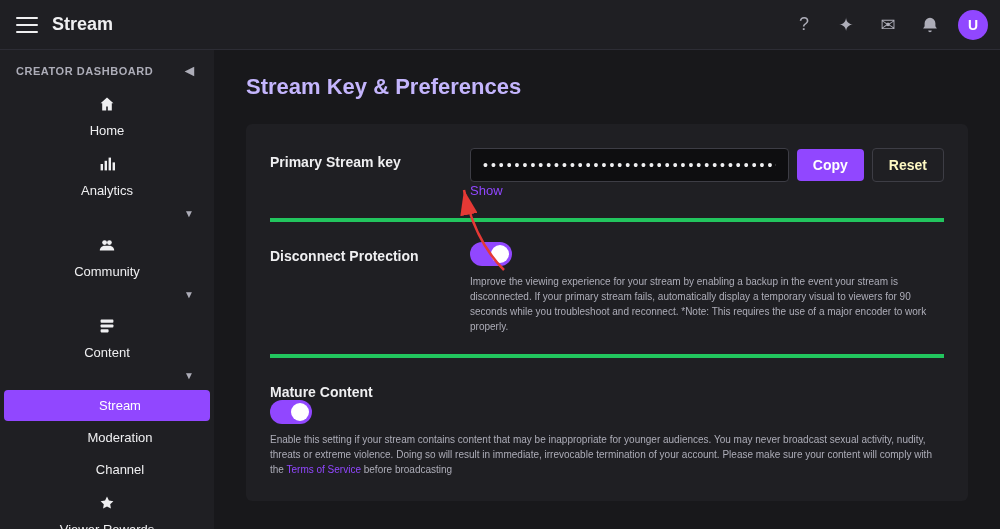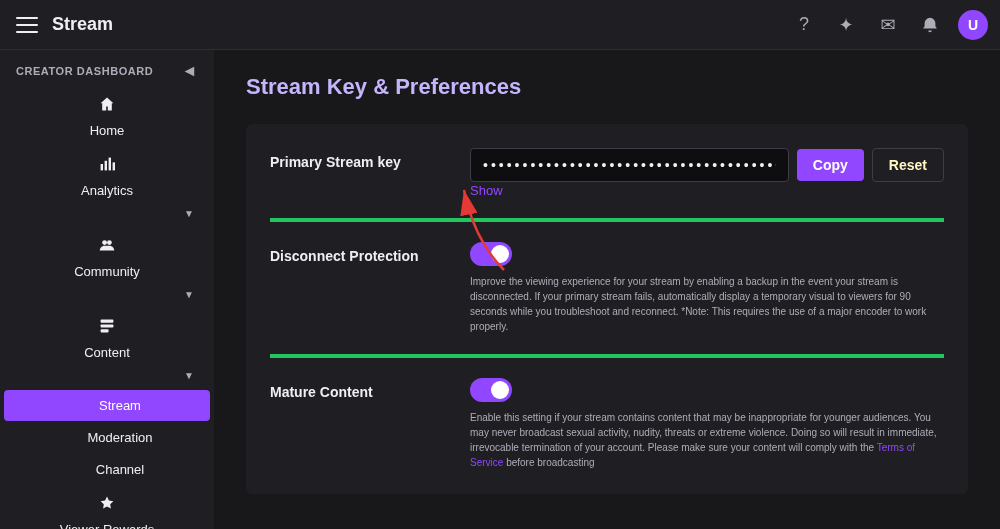--- a/index.html
+++ b/index.html
@@ -28,21 +28,21 @@
 
     
     .main { flex: 1; padding-top: 50px; overflow-y: auto; background: #18181b; }
     .content { padding: 24px 32px; max-width: 960px; }
     .page-title { font-size: 22px; font-weight: 700; color: #c4b5fd; margin-bottom: 24px; }
 
     
     .card { background: #1f1f23; border-radius: 6px; padding: 24px; margin-bottom: 16px; }
     .card-row { display: flex; align-items: flex-start; padding: 20px 0; border-bottom: 4px solid #22c55e; }
     .card-row:first-child { padding-top: 0; }
-    .card-row:last-child { border-bottom: none; padding-bottom: 0; }
+    .card-row:last-child { border-bottom: none; padding-bottom: 0; flex-direction: column; }
     .card-label { font-size: 14px; font-weight: 700; color: #efeff1; min-width: 200px; padding-top: 6px; }
     .card-content { flex: 1; }
 
     
     .stream-key-row { display: flex; align-items: center; gap: 8px; }
     .key-input { background: #0e0e10; border: 1px solid #3d3d45; border-radius: 4px; padding: 8px 12px; color: #efeff1; font-size: 14px; flex: 1; max-width: 340px; letter-spacing: 3px; }
     .btn-copy { background: #9147ff; color: white; border: none; border-radius: 4px; padding: 8px 16px; font-size: 14px; font-weight: 600; cursor: pointer; }
     .btn-reset { background: transparent; color: #fef9c3; border: 1px solid #3d3d45; border-radius: 4px; padding: 8px 16px; font-size: 14px; font-weight: 600; cursor: pointer; }
     .show-link { color: #9147ff; font-size: 13px; cursor: pointer; margin-top: 0; display: inline-block; }
 

